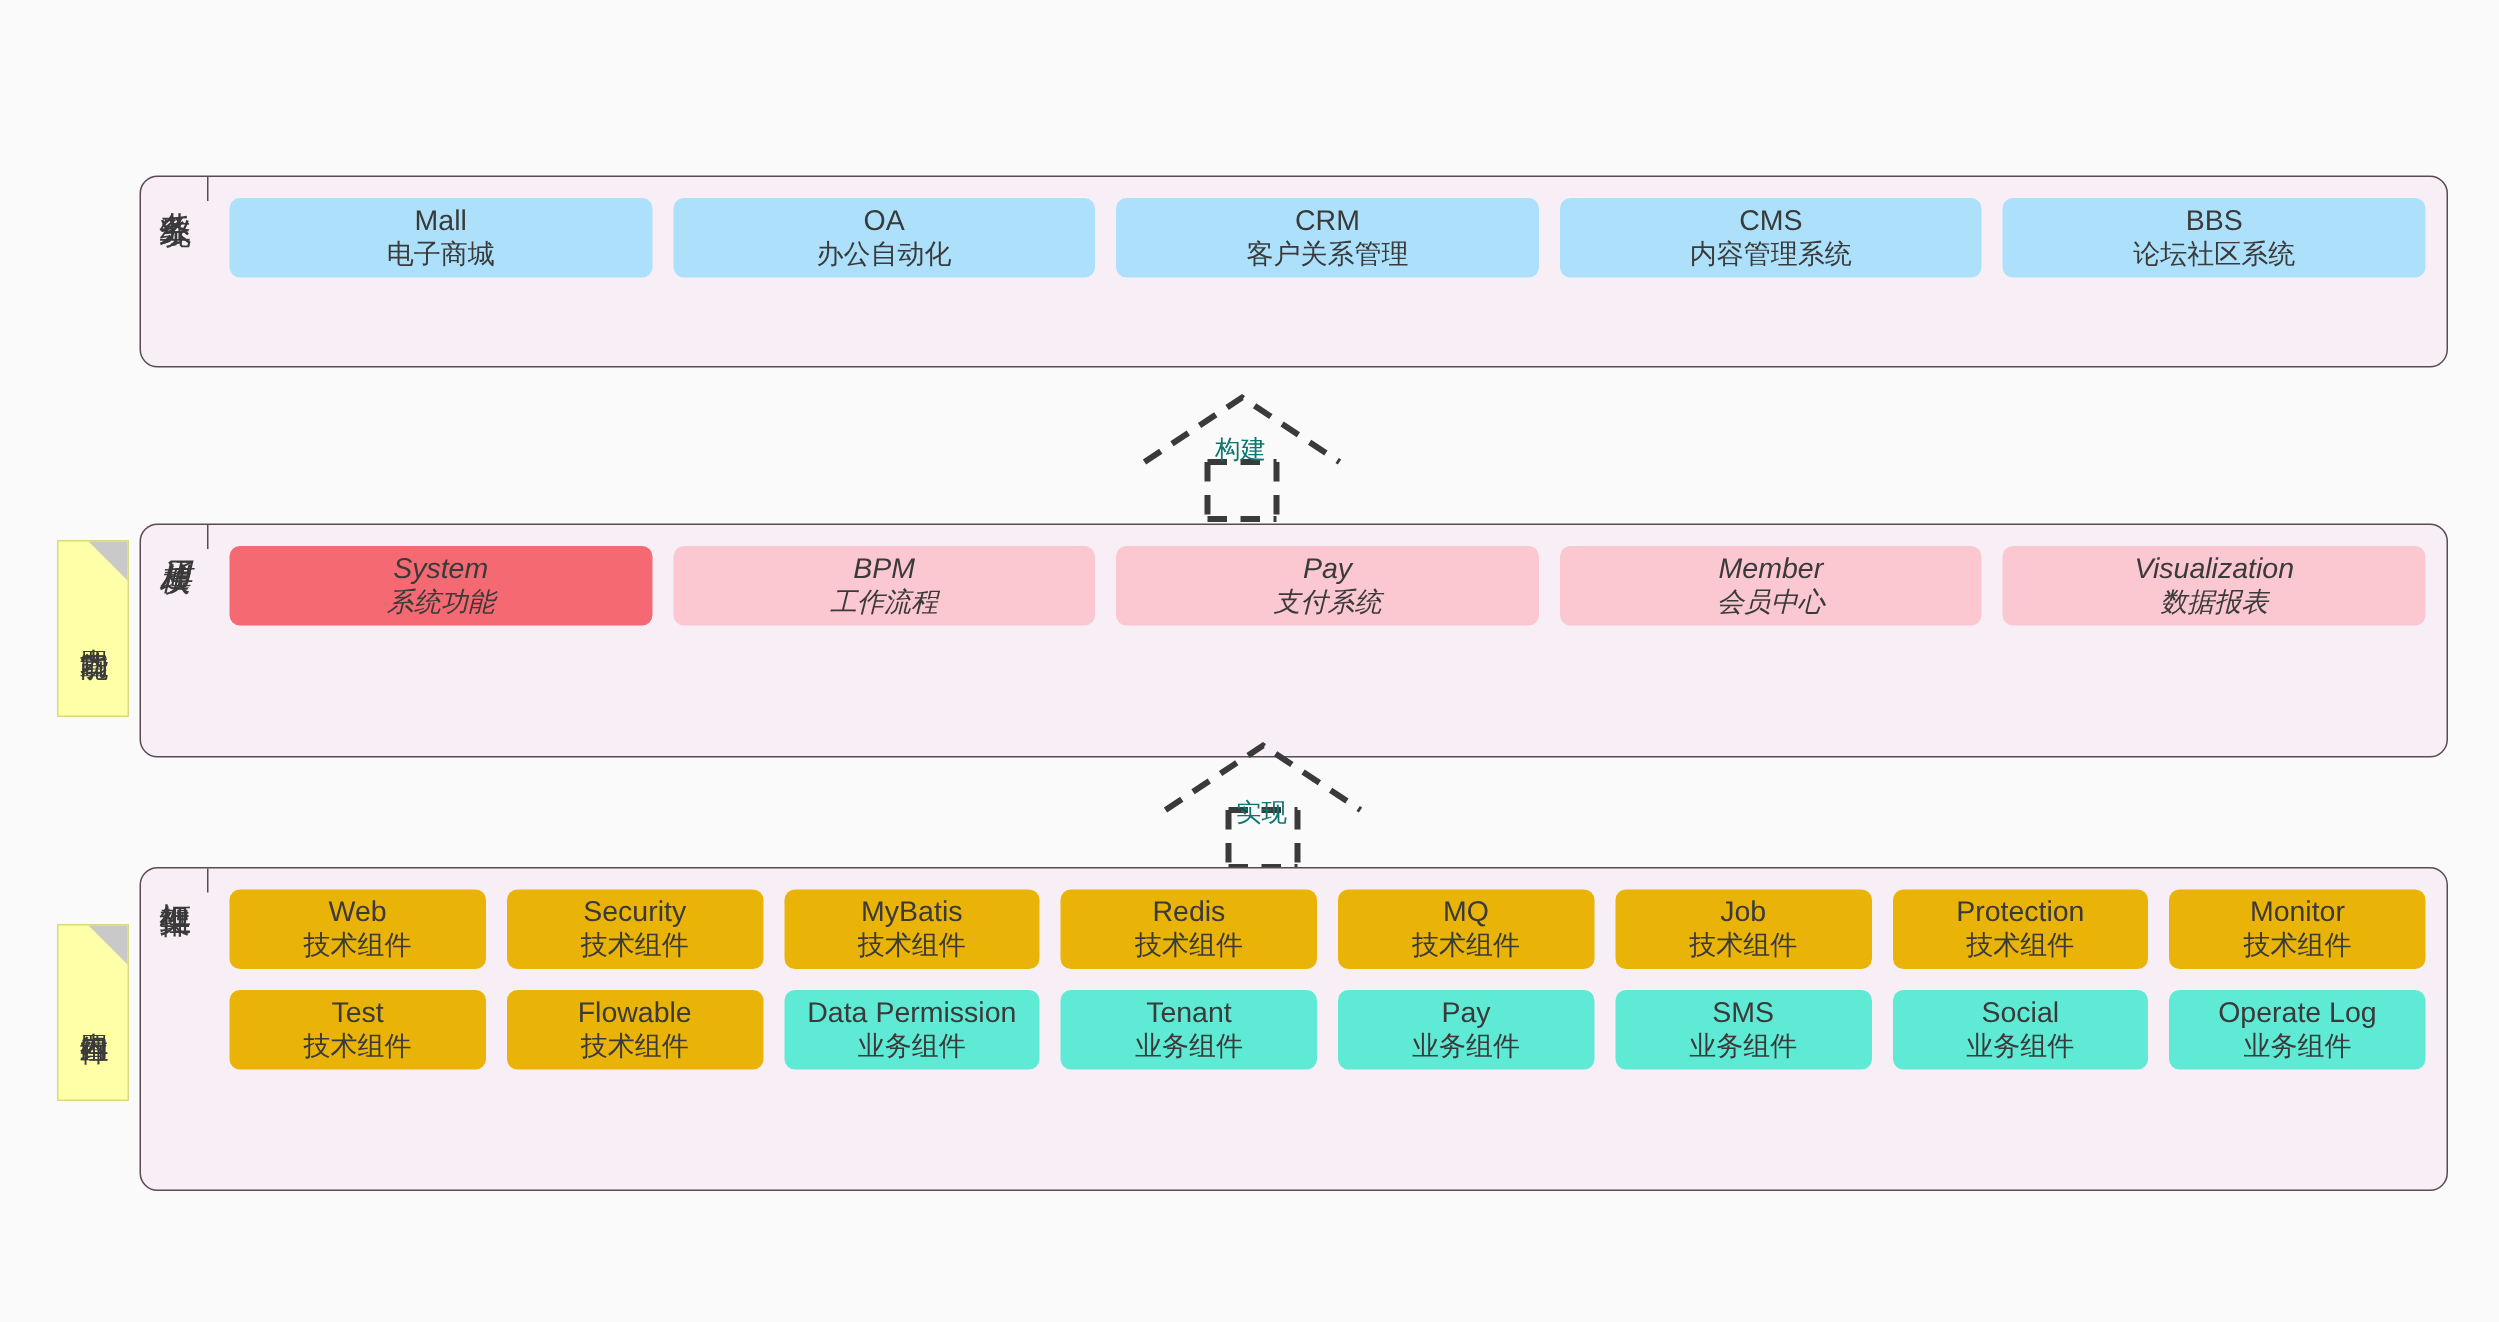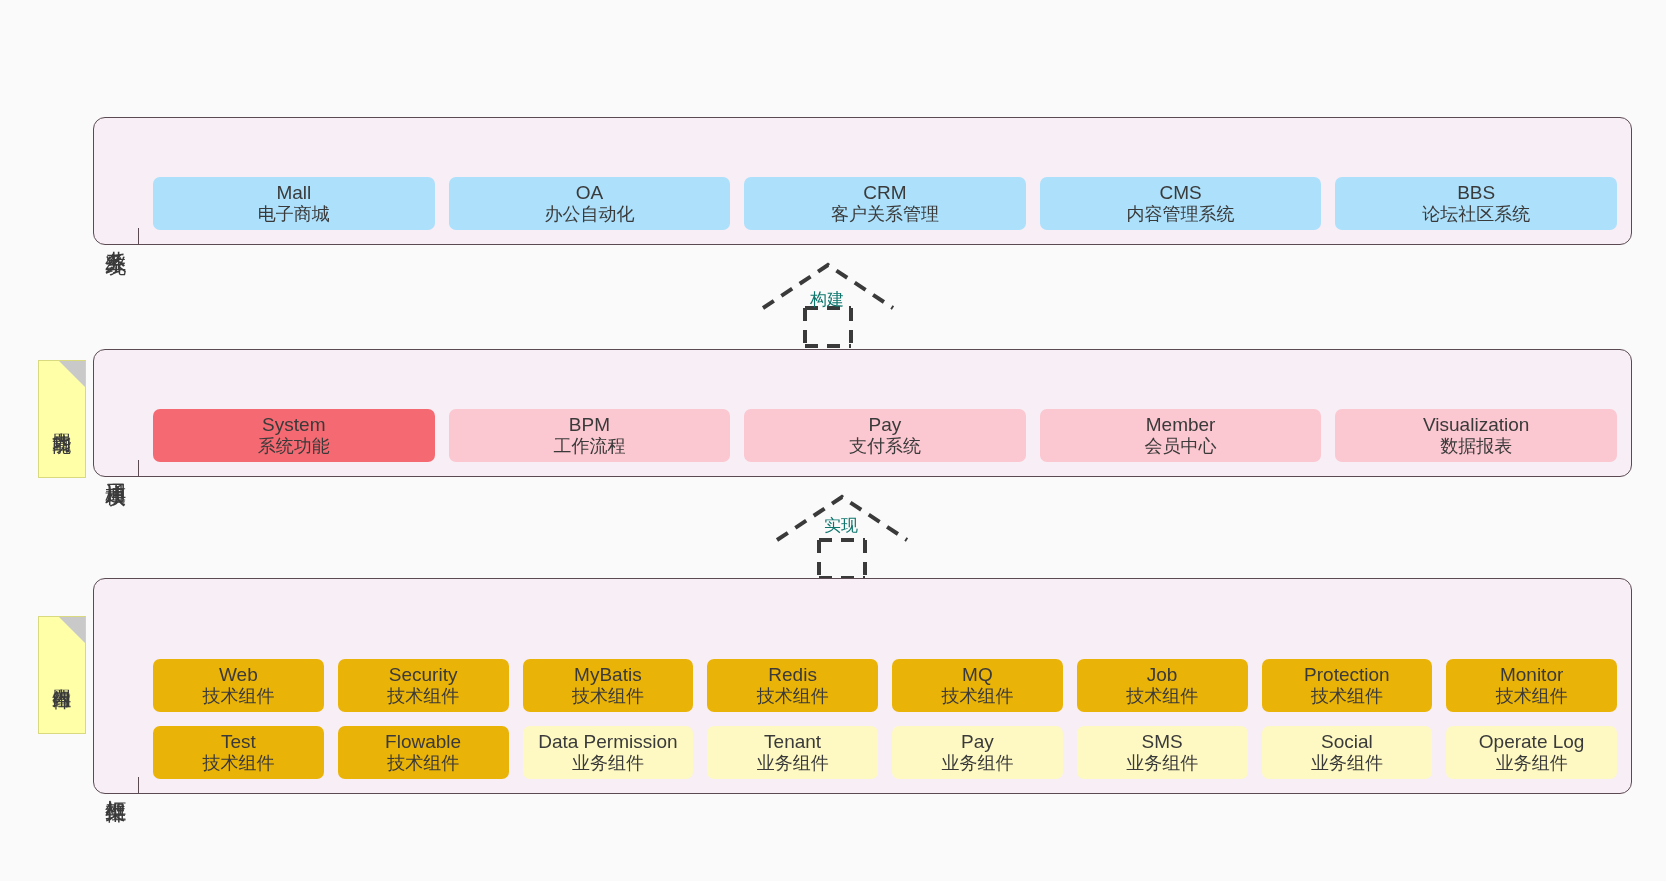--- a/index.html
+++ b/index.html
@@ -23,21 +23,21 @@
   }
 
   
   .layer {
     position: absolute;
     box-sizing: border-box;
     background: #f8eef6;
     border: 1.6px solid #5b4a52;
     border-radius: 12px;
     display: flex;
-    align-items: flex-end;
+    align-items: flex-start;
   }
 
   
   .layer-label {
     flex: 0 0 auto;
     width: 44px;
     display: flex;
     align-items: center;
     justify-content: center;
     font-size: 21px;
@@ -79,21 +79,21 @@
     padding: 4px 6px;
     box-sizing: border-box;
   }
   .box .t1 { font-size: 19px; }
   .box .t2 { font-size: 18px; }
 
   .c-blue       { background: #ace0fb; }
   .c-red        { background: #f56a72; }
   .c-pink       { background: #fbc7d0; }
   .c-green      { background: #eab308; }
-  .c-lightgreen { background: #fef9c3; }
+  .c-lightgreen { background: #5eead4; }
 
   
   .note {
     position: absolute;
     box-sizing: border-box;
     background: #ffffa8;
     border: 1px solid #d9d97f;
     display: flex;
     align-items: center;
     justify-content: center;
@@ -166,21 +166,21 @@
       <path d="M47 50 L47 90 M93 50 L93 90 M47 50 L93 50 M47 88 L93 88" fill="none" stroke="#3a3a3a" stroke-width="4" stroke-dasharray="13,9" stroke-linecap="butt"></path>
     </svg>
     <span class="connector-label" style="left:52px; top:30px;">构建</span>
   </div>
 
   <div class="note" id="note-common-modules" style="left:38px; top:360px; width:48px; height:118px;">
     <span class="fold"></span>
     <span>内置功能</span>
   </div>
 
-  <div class="layer" id="layer-common-modules" style="left:93px; top:349px; width:1539px; height:128px;">
+  <div class="layer" id="layer-common-modules" style="left:93px; top:349px; width:1539px; height:156px;font-style:italic;">
     <div class="layer-label">通用模块</div>
     <div class="layer-body">
         <div class="row">
           <div class="box c-red">
             <div class="t1">System</div>
             <div class="t2">系统功能</div>
           </div>
           <div class="box c-pink">
             <div class="t1">BPM</div>
             <div class="t2">工作流程</div>
@@ -199,21 +199,21 @@
           </div>
         </div>
       </div>
   </div>
 
   <div class="connector" id="connector-implement" style="left:772px; top:490px; width:150px; height:90px;">
     <svg width="150" height="90" viewBox="0 0 150 90">
       <path d="M5 50 L70 7 L135 50" fill="none" stroke="#3a3a3a" stroke-width="4" stroke-dasharray="13,9" stroke-linecap="butt"></path>
       <path d="M47 50 L47 90 M93 50 L93 90 M47 50 L93 50 M47 88 L93 88" fill="none" stroke="#3a3a3a" stroke-width="4" stroke-dasharray="13,9" stroke-linecap="butt"></path>
     </svg>
-    <span class="connector-label" style="left:52px; top:24px;">实现</span>
+    <span class="connector-label" style="left:52px; top:40px;">实现</span>
   </div>
 
   <div class="note" id="note-framework-components" style="left:38px; top:616px; width:48px; height:118px;">
     <span class="fold"></span>
     <span>内置组件</span>
   </div>
 
   <div class="layer" id="layer-framework-components" style="left:93px; top:578px; width:1539px; height:216px;">
     <div class="layer-label">框架组件</div>
     <div class="layer-body">

